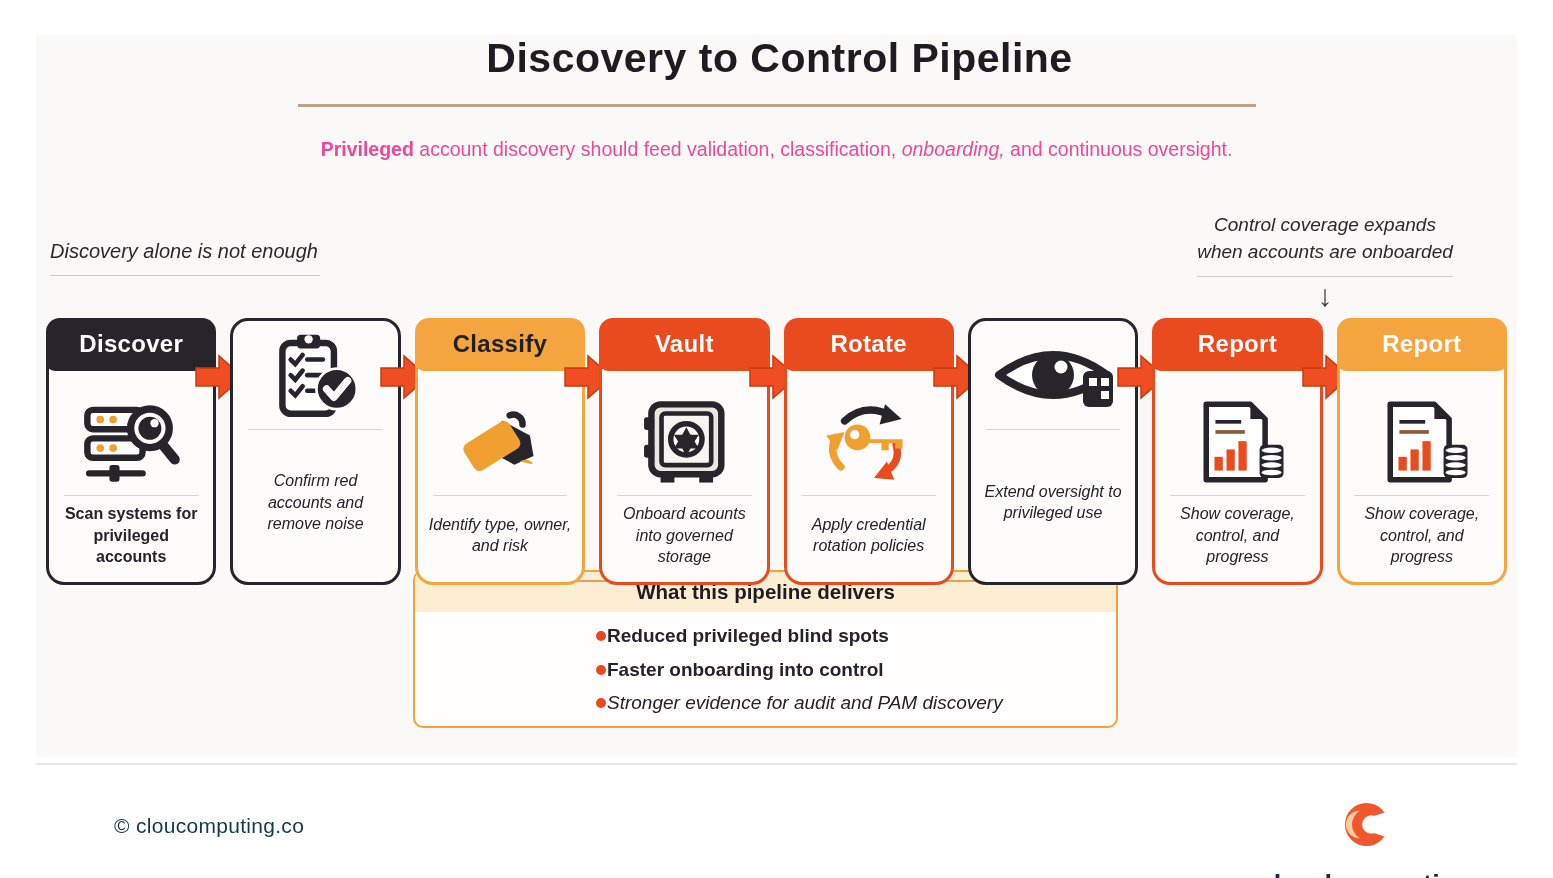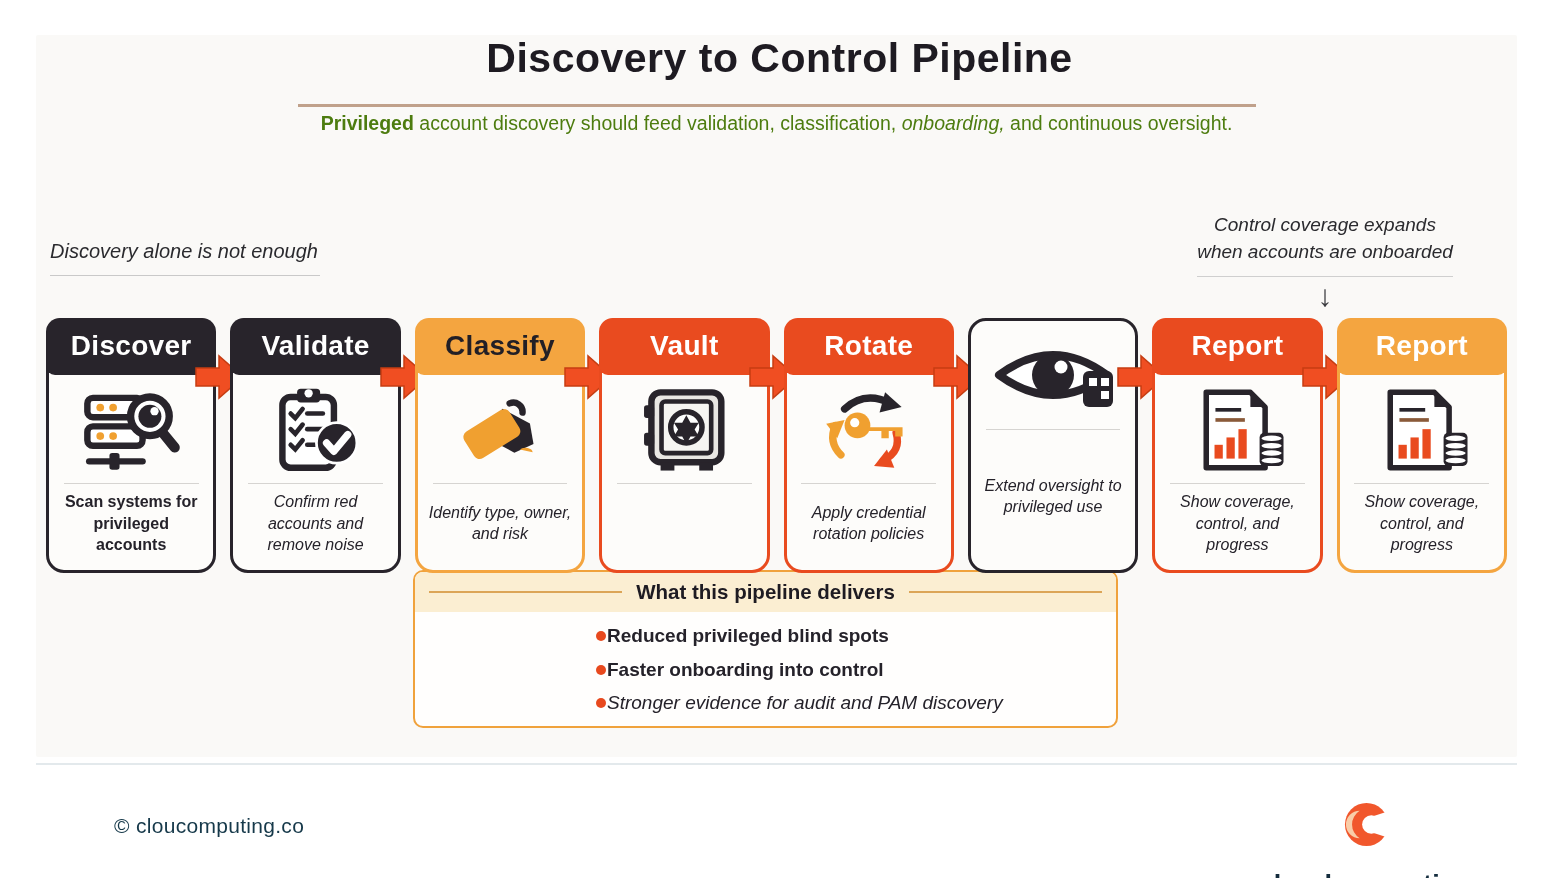--- a/index.html
+++ b/index.html
@@ -6,52 +6,52 @@
   html,body { width:1553px; height:878px; background:#ffffff; overflow:hidden;
               font-family:"Liberation Sans", sans-serif; color:#1f1c23; }
   .canvas { position:relative; width:1553px; height:878px; background:#ffffff; }
   .panel { position:absolute; left:36px; top:35px; width:1481px; height:722px;
            background:#faf9f7; border-radius:2px; }
 
   
   .hdr { position:absolute; left:0; top:35px; width:100%; text-align:center; }
   .title { font-size:41px; font-weight:800; letter-spacing:.5px; color:#1e1b22;margin-left:6px; }
   .title-divider { width:958px; height:3px; margin:22px auto 0; background:var(--titleDivider,#c0a18b); }
-  .subtitle { margin-top:5px; font-size:19.5px; color:#4d7c0f; }
+  .subtitle { margin-top:31px; font-size:19.5px; color:#ec4899; }
   .subtitle b { font-weight:800; }
   .subtitle i { font-style:italic; }
 
   
   .note-left { position:absolute; left:50px; top:240px; font-size:20px; font-style:italic; color:#2a2a2e; }
   .note-left .underlined { display:inline-block; padding:0 2px 12px 0; min-width:263px;
                            border-bottom:1px solid #c9c9c9; }
   .note-right { position:absolute; left:1195px; top:212px; width:260px; text-align:center;
                 font-size:19px; font-style:italic; color:#2a2a2e; line-height:1.42; }
   .note-right .underlined { display:inline-block; padding-bottom:10px; border-bottom:1px solid #cfcfcf; }
   .down-arrow { margin-top:4px; font-size:30px; font-weight:300; font-style:normal; color:#3c3c40; line-height:1; }
 
   
   .pipeline { position:absolute; left:46px; top:318px; width:1461px; display:flex; gap:14px; }
   .stage { position:relative; flex:1 1 0; min-height:219px; display:flex; flex-direction:column;
            background:#fdfcfa; border:3px solid var(--stage-color,#333); border-radius:18px; z-index:1; }
   .stage-header { background:var(--stage-color,#333); color:#fff; border-radius:14px 14px 9px 9px;
-                  margin:-3px -3px 0 -3px; padding:12px 4px 13px; text-align:center;
-                  font-size:28px; font-weight:800; letter-spacing:.3px; }
+                  margin:-3px -3px 16px -3px; padding:12px 4px 13px; text-align:center;
+                  font-size:24px; font-weight:800; letter-spacing:.3px; }
   .stage-icon { height:104px; display:flex; align-items:center; justify-content:center; padding-top:8px; }
   .stage-icon svg { height:92px; }
   .stage-divider { width:82%; height:1px; background:#d6d4d1; margin:4px auto 7px; }
   .stage-desc { flex:1; display:flex; align-items:center; justify-content:center; text-align:center;
                 font-size:16px; font-weight:600; color:#25222a; line-height:1.35; padding:0 9px 14px; }
   .stage-desc.italic { font-style:italic; font-weight:500; }
   .stage-arrow { position:absolute; right:-32px; top:33px; width:50px; height:46px; z-index:3; }
 
   
   .callout { position:absolute; left:413px; top:570px; width:705px; height:158px;
              background:#fffefd; border:2.5px solid var(--calloutBorder,#f0a23c); border-radius:10px; overflow:hidden; }
-  .callout-header { display:flex; align-items:center; gap:14px; background:var(--calloutHeaderBg,#fbeed2);
+  .callout-header { display:flex; align-items:flex-start; gap:14px; background:var(--calloutHeaderBg,#fbeed2);
                     padding:8px 14px; }
   .callout-header .flank { flex:1; height:2px; background:#dca557; }
   .callout-title { font-size:20.5px; font-weight:800; color:#1e1b22; }
   .bullets { list-style:none; padding:13px 20px 0 181px; }
   .bullets li { display:flex; align-items:center; gap:1px; margin-bottom:11.5px;
                 font-size:19px; font-weight:600; color:#25222a; }
   .bullets li.italic { font-style:italic; font-weight:500; }
   .bullet-dot { width:10px; height:10px; border-radius:50%; background:var(--bullet,#e8491e); flex:0 0 auto; }
 
   
@@ -106,21 +106,20 @@
         </div>
     <div class="stage-divider"></div>
     <div class="stage-desc">Scan systems for privileged accounts</div>
     <span class="stage-arrow">
       <svg viewBox="0 0 50 46" width="50" height="46">
         <polygon points="1,14 24,14 24,2 48,23 24,44 24,32 1,32" fill="#f04e22" stroke="#c63d12" stroke-width="1.5"></polygon>
       </svg>
     </span>
   </div>
       <div class="stage" style="--stage-color: #28242b;">
-    <div class="stage-header" style="color: rgb(255, 255, 255);">Validate</div>
     <div class="stage-icon">
           <svg viewBox="0 0 112 100">
     <rect x="20" y="13" width="56" height="77" rx="9" fill="#fff" stroke="#28242b" stroke-width="7"></rect>
     <rect x="36" y="4" width="25" height="15" rx="4" fill="#28242b"></rect>
             <circle cx="48.5" cy="9" r="4.5" fill="#fff"></circle>
     <path d="M29 31 l5 5 l8 -10" stroke="#28242b" stroke-width="5" fill="none" stroke-linecap="round"></path>
     <line x1="47" y1="31" x2="64" y2="31" stroke="#28242b" stroke-width="5" stroke-linecap="round"></line>
     <path d="M29 48 l5 5 l8 -10" stroke="#28242b" stroke-width="5" fill="none" stroke-linecap="round"></path>
     <line x1="47" y1="48" x2="64" y2="48" stroke="#28242b" stroke-width="5" stroke-linecap="round"></line>
     <path d="M29 65 l5 5 l8 -10" stroke="#28242b" stroke-width="5" fill="none" stroke-linecap="round"></path>
@@ -167,20 +166,21 @@
     <rect x="31" y="18" width="54" height="56" rx="4" fill="#f6f5f2" stroke="#28242b" stroke-width="5"></rect>
     <circle cx="58" cy="46" r="17" fill="#fff" stroke="#28242b" stroke-width="6"></circle>
     <path d="M58 33 l4.5 8 h9 l-4.5 7.5 l4.5 7.5 h-9 l-4.5 8 l-4.5 -8 h-9 l4.5 -7.5 l-4.5 -7.5 h9 z" fill="#28242b"></path>
     <rect x="12" y="22" width="11" height="14" rx="3" fill="#28242b"></rect>
     <rect x="12" y="52" width="11" height="14" rx="3" fill="#28242b"></rect>
     <rect x="30" y="84" width="15" height="9" fill="#28242b"></rect>
             <rect x="72" y="84" width="15" height="9" fill="#28242b"></rect>
   </svg>
         </div>
     <div class="stage-divider"></div>
+    <div class="stage-desc italic">Onboard acounts into governed storage</div>
     <span class="stage-arrow">
       <svg viewBox="0 0 50 46" width="50" height="46">
         <polygon points="1,14 24,14 24,2 48,23 24,44 24,32 1,32" fill="#f04e22" stroke="#c63d12" stroke-width="1.5"></polygon>
       </svg>
     </span>
   </div>
       <div class="stage" style="--stage-color: #e94b1f;">
     <div class="stage-header" style="color: rgb(255, 255, 255);">Rotate</div>
     <div class="stage-icon">
           <svg viewBox="0 0 112 100">

